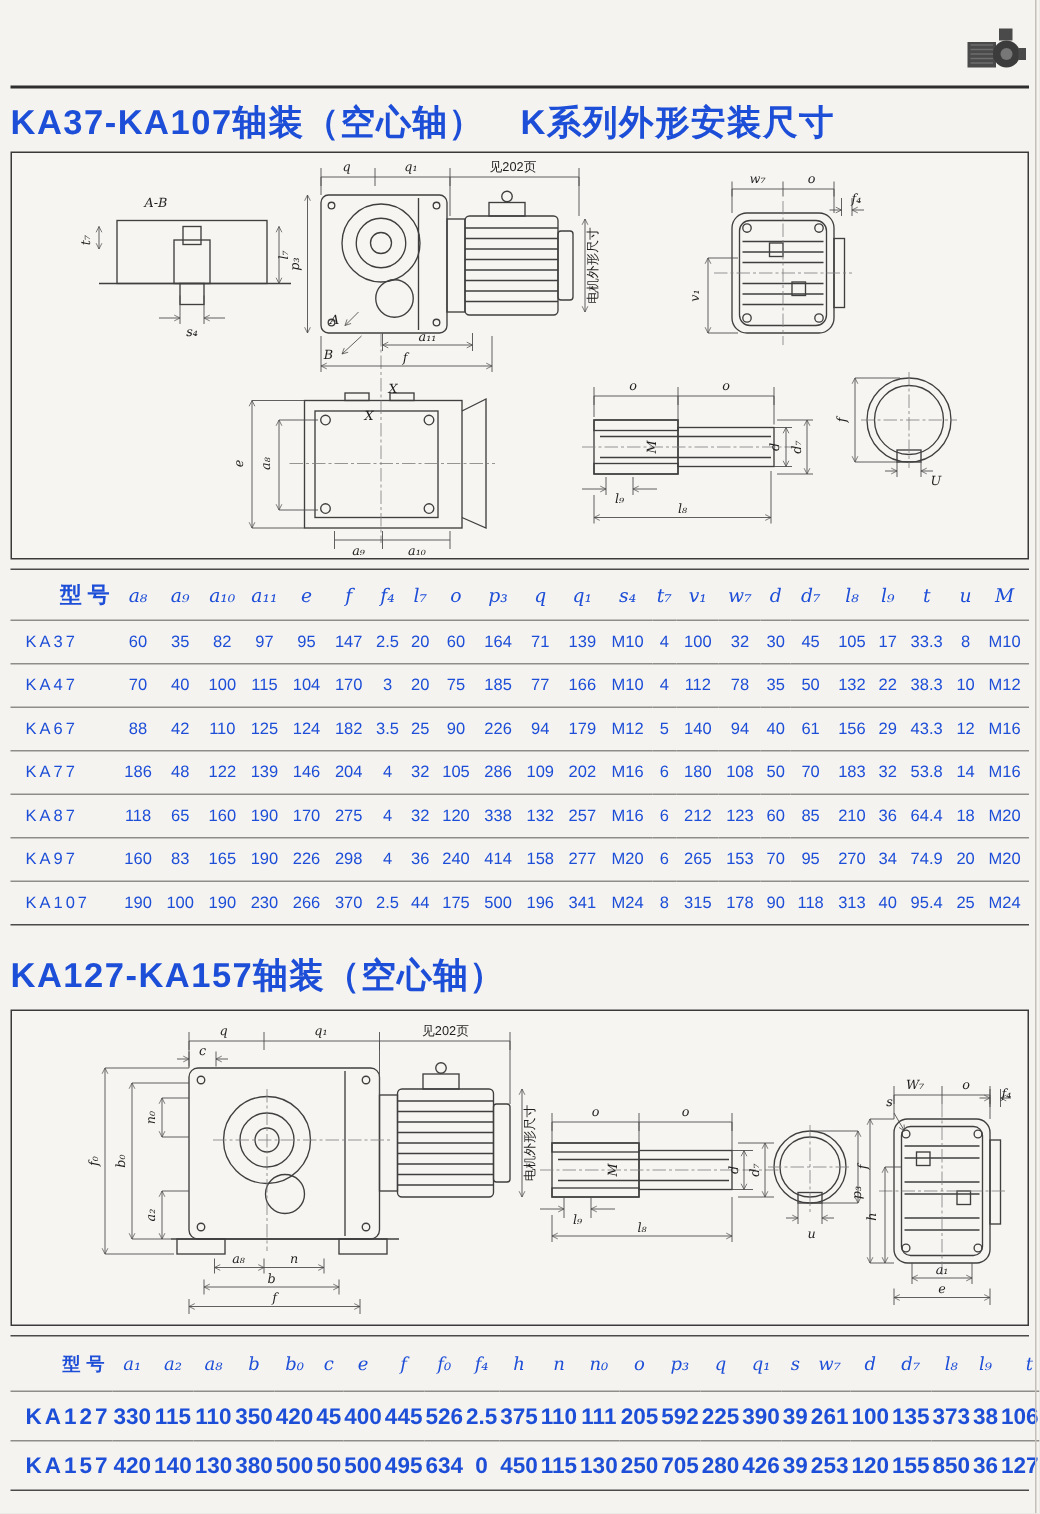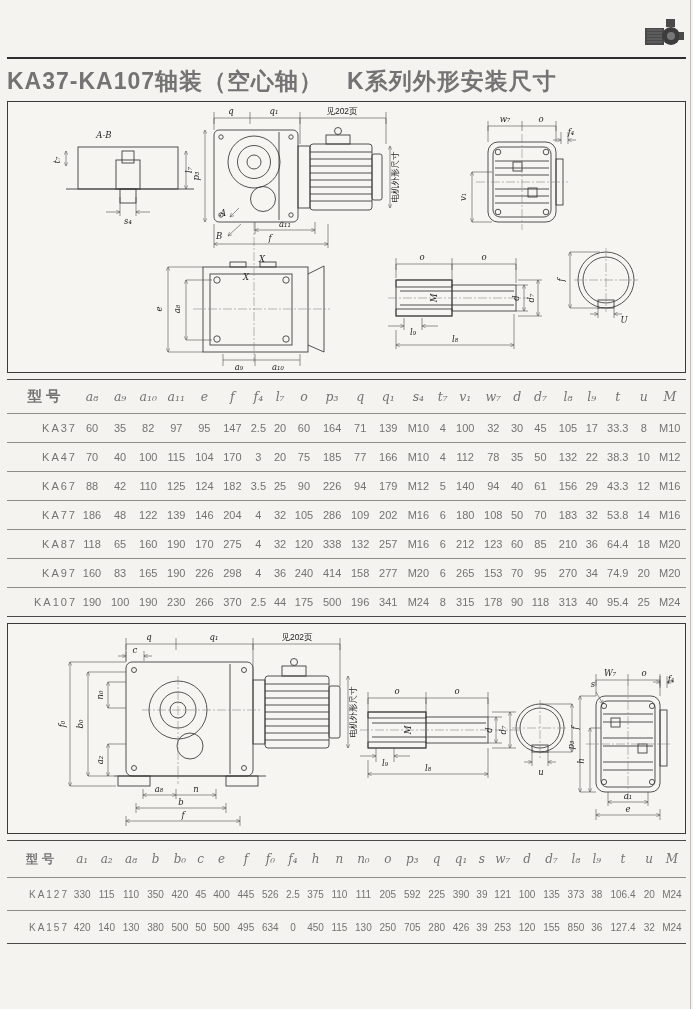--- a/index.html
+++ b/index.html
@@ -1,17 +1,17 @@
 <!DOCTYPE html>
 <html><head>
 <meta charset="utf-8">
 <style>
   html,body{margin:0;padding:0;background:#e6e4e0;}
   .page{position:relative;width:693px;height:1009px;background:#f5f3ef;
-        font-family:"Liberation Sans",sans-serif;color:#737373;overflow:hidden;}
+        font-family:"Liberation Sans",sans-serif;color:#1d4ed8;overflow:hidden;}
   .page::after{content:"";position:absolute;right:2px;top:0;bottom:0;width:1px;background:#c4c0b9;}
   .topbar{height:57px;margin:0 7px;border-bottom:2px solid #2e2e2e;position:relative;}
   .logo{position:absolute;right:2px;bottom:6px;}
   .title{margin:5px 7px 0;font-size:23px;font-weight:bold;letter-spacing:1px;
          height:34px;line-height:34px;white-space:nowrap;}
   .dbox{margin:3px 7px 0;border:1.5px solid #3a3a3a;background:#f7f5f1;}
   .dbox svg{display:block;}
   
   .ln *{stroke:#3f3f3f;stroke-width:0.9;fill:none;}
   .ln rect[fill],.ln circle[fill]{fill-opacity:1;}
@@ -20,25 +20,25 @@
   .lbl text{font-family:"DejaVu Serif",serif;font-style:italic;font-size:8.5px;
             fill:#1f1f1f;text-anchor:middle;stroke:none;}
   .lbl text.cjk{font-style:normal;font-family:"Liberation Sans",sans-serif;}
   
   .dimtable{margin:6px 7px 0;border-top:1.5px solid #4a4a4a;border-bottom:1.5px solid #4a4a4a;}
   table{width:100%;border-collapse:collapse;table-layout:auto;}
   th,td{text-align:center;padding:0 1px;white-space:nowrap;border-bottom:1px solid #8f8d89;}
   tbody tr:last-child td{border-bottom:none;}
   th{font-weight:normal;font-style:italic;font-family:"DejaVu Serif",serif;font-size:12.5px;}
   th:first-child{font-style:normal;font-family:"Liberation Sans",sans-serif;font-size:14.5px;
-                 font-weight:bold;text-align:center;padding-left:8px;letter-spacing:4px;}
+                 font-weight:bold;text-align:right;padding-left:8px;letter-spacing:4px;}
   td{font-size:11px;}
-  td:first-child{text-align:right;padding-left:10px;letter-spacing:2px;}
+  td:first-child{text-align:left;padding-left:10px;letter-spacing:2px;}
   .t1 th{height:33px;} .t1 td{height:28px;} .t1 th:first-child{width:62px;}
-  .t2 th{height:36px;font-size:12px;} .t2 td{height:32px;font-size:10px;}
+  .t2 th{height:36px;font-size:12px;} .t2 td{height:32px;font-size:15px;font-weight:bold;}
   .t2 th:first-child{width:54px;}
 </style>
 </head>
 <body>
 
 <div class="page">
 
   <div class="topbar">
     <svg class="logo" width="40" height="36" viewBox="0 0 40 36">
       <rect x="1" y="13" width="19" height="17" fill="#4a4a4a"></rect>
@@ -414,20 +414,21 @@
             <td>313</td>
             <td>40</td>
             <td>95.4</td>
             <td>25</td>
             <td>M24</td>
           </tr>
         </tbody>
       </table>
   </div>
 
+  <div class="title" style="margin-top:16px;">KA127-KA157轴装（空心轴）</div>
 
   <div class="dbox" style="margin-top:6px;">
     <svg viewBox="0 0 677 209" width="677" height="209">
       <defs>
         <pattern id="p2" width="5" height="5" patternUnits="userSpaceOnUse">
           <path d="M0 5L5 0" stroke="#6a6a6a" stroke-width="0.6"></path>
         </pattern>
         <marker id="a2" viewBox="0 0 10 10" refX="9" refY="5" markerWidth="8" markerHeight="8" orient="auto-start-reverse">
           <path d="M1 1L9 5L1 9" fill="none" stroke="#4a4a4a" stroke-width="1"></path>
         </marker>
@@ -615,21 +616,21 @@
             <td>526</td>
             <td>2.5</td>
             <td>375</td>
             <td>110</td>
             <td>111</td>
             <td>205</td>
             <td>592</td>
             <td>225</td>
             <td>390</td>
             <td>39</td>
-            <td>121</td>
+            <td>261</td>
             <td>100</td>
             <td>135</td>
             <td>373</td>
             <td>38</td>
             <td>106.4</td>
             <td>20</td>
             <td>M24</td>
           </tr>
           <tr>
             <td>KA157</td>

